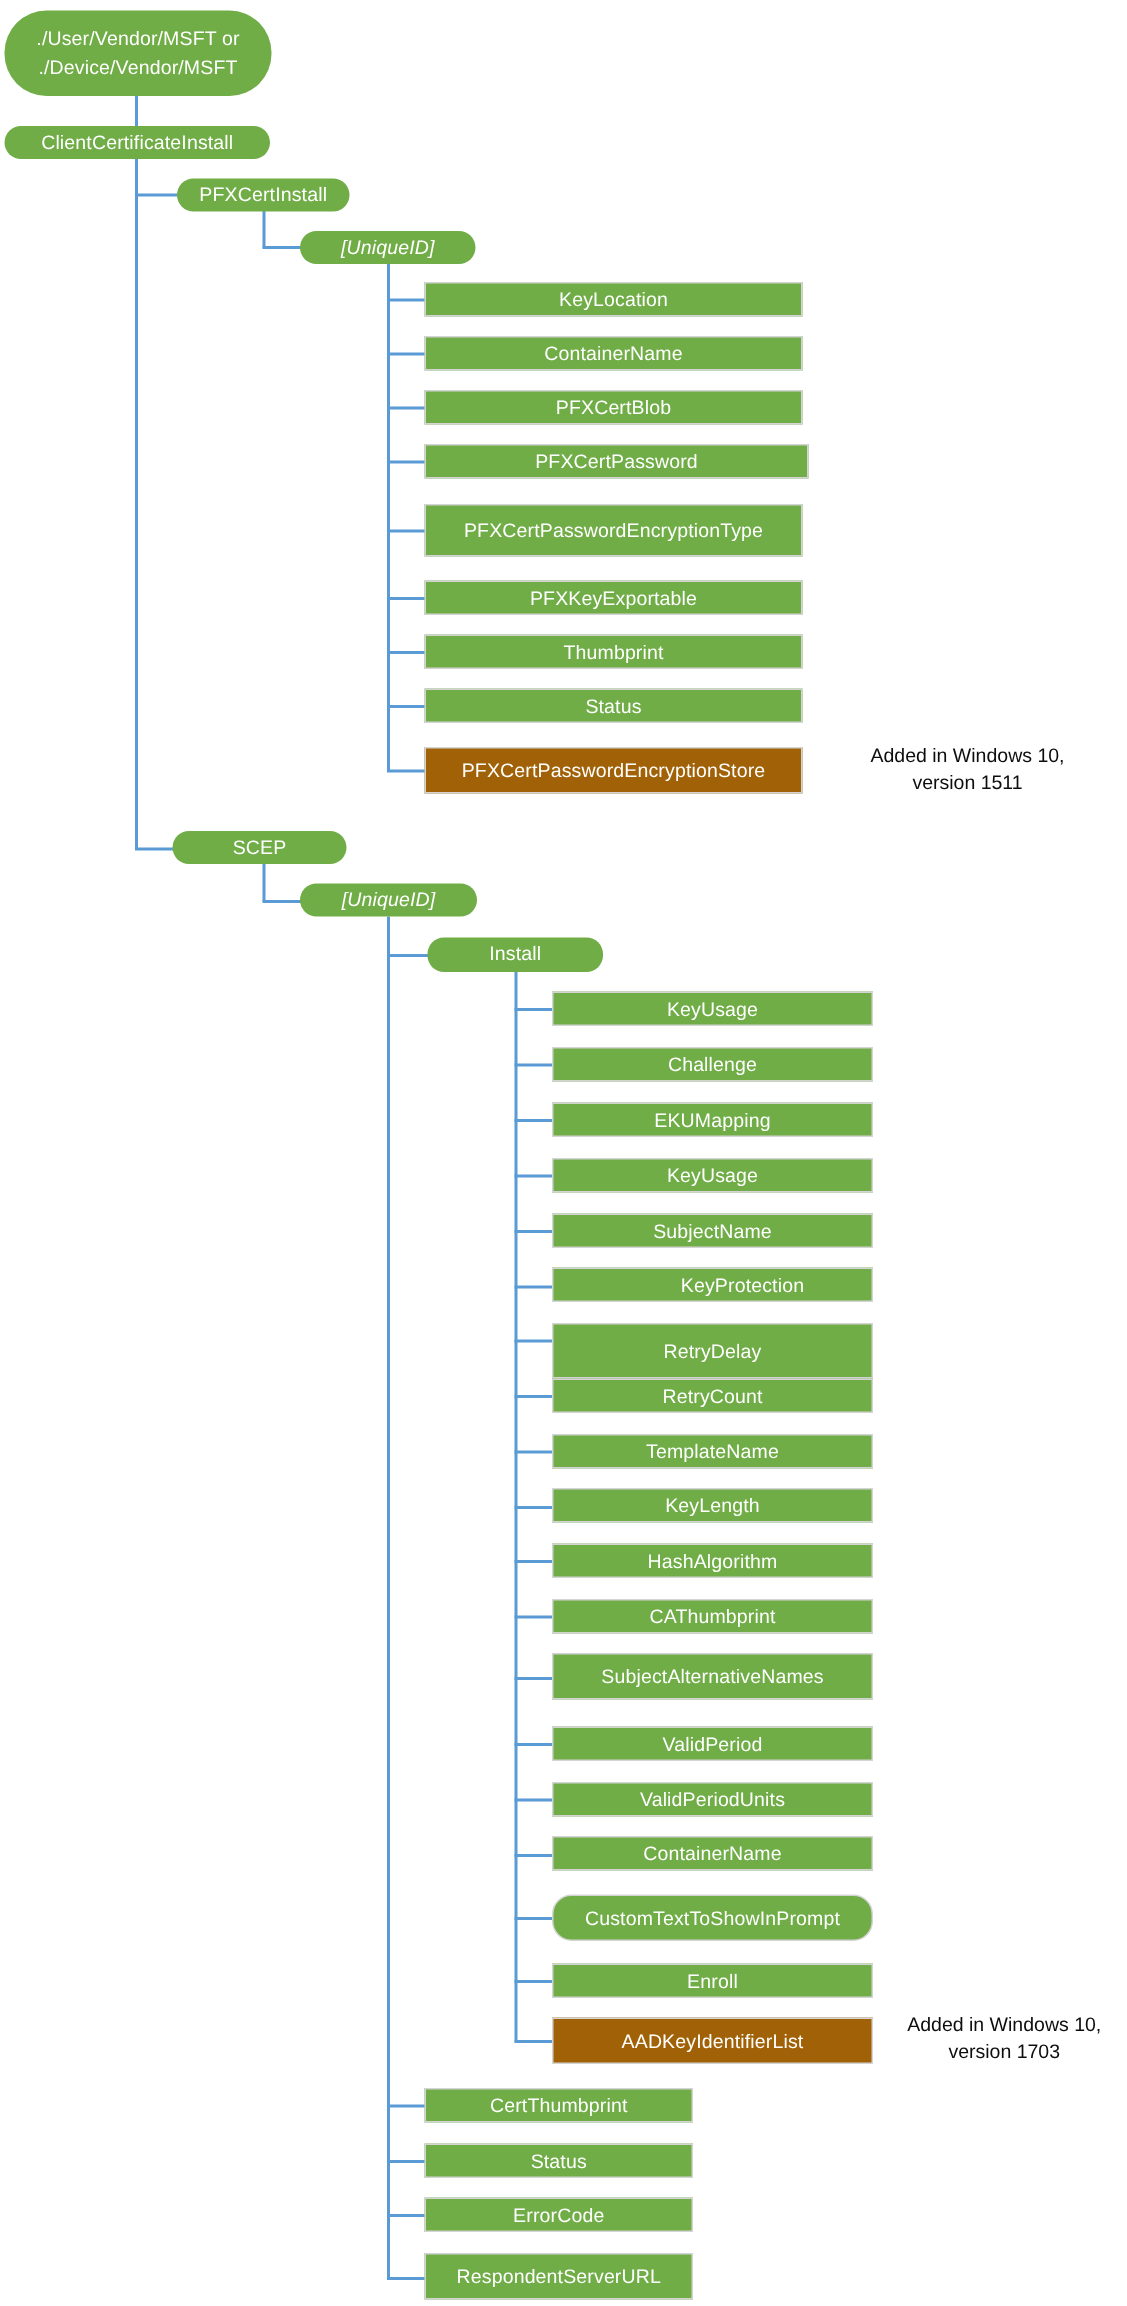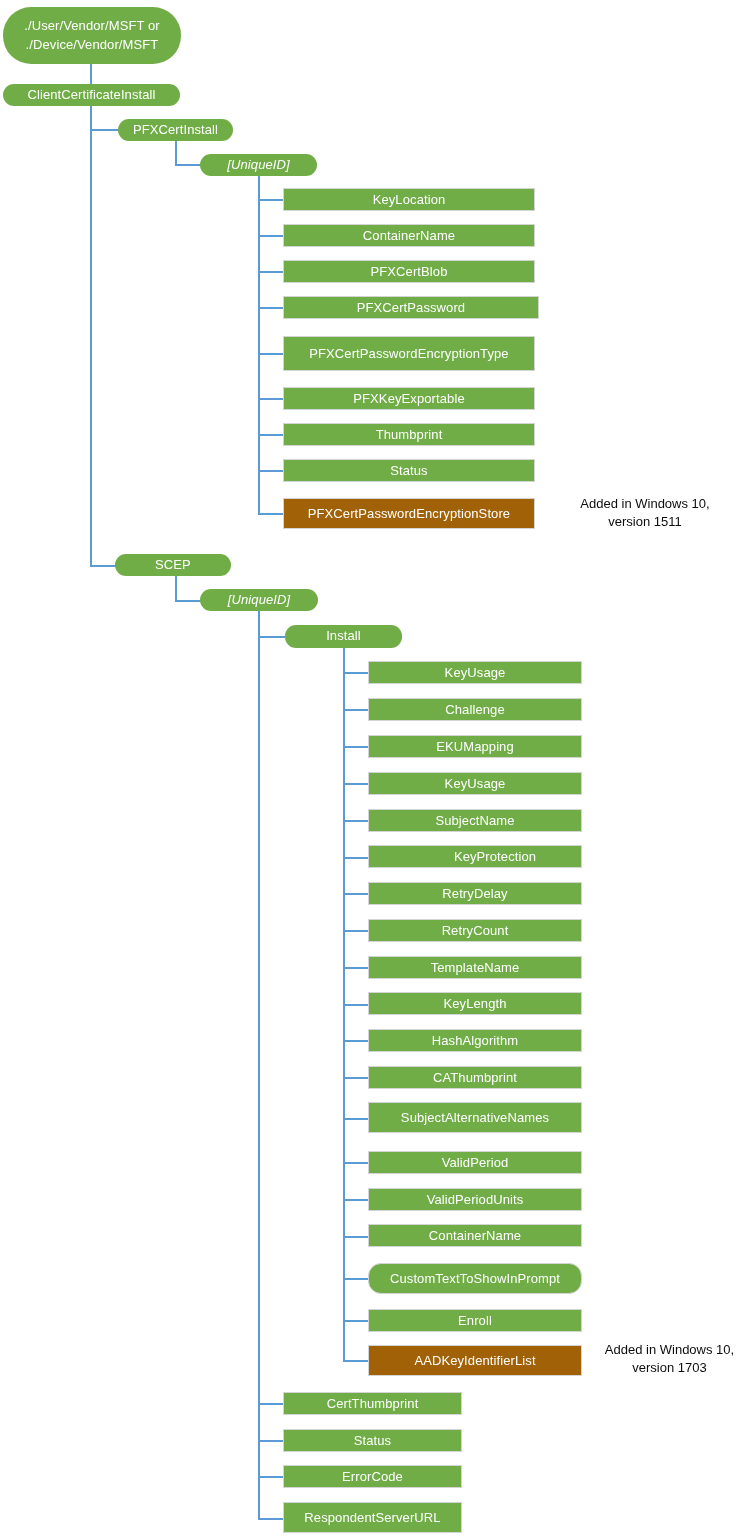--- a/index.html
+++ b/index.html
@@ -166,21 +166,21 @@
   <div class="pill italic" style="left:200px; top:589px; width:118px; height:22px;">[UniqueID]</div>
 
   <div class="pill" style="left:285px; top:625px; width:117px; height:23px;">Install</div>
 
   <div class="rect" style="left:368px; top:661px; width:214px; height:23px;">KeyUsage</div>
   <div class="rect" style="left:368px; top:698px; width:214px; height:23px;">Challenge</div>
   <div class="rect" style="left:368px; top:735px; width:214px; height:23px;">EKUMapping</div>
   <div class="rect" style="left:368px; top:772px; width:214px; height:23px;">KeyUsage</div>
   <div class="rect" style="left:368px; top:809px; width:214px; height:23px;">SubjectName</div>
   <div class="rect" style="left:368px; top:845px; width:214px; height:23px;padding-left:40px;">KeyProtection</div>
-  <div class="rect" style="left:368px; top:882px; width:214px; height:23px;">RetryDelay</div>
+  <div class="rect" style="left:368px; top:882px; width:214px; height:37px;">RetryDelay</div>
   <div class="rect" style="left:368px; top:919px; width:214px; height:23px;">RetryCount</div>
   <div class="rect" style="left:368px; top:956px; width:214px; height:23px;">TemplateName</div>
   <div class="rect" style="left:368px; top:992px; width:214px; height:23px;">KeyLength</div>
   <div class="rect" style="left:368px; top:1029px; width:214px; height:23px;">HashAlgorithm</div>
   <div class="rect" style="left:368px; top:1102px; width:214px; height:31px;">SubjectAlternativeNames</div>
   <div class="rect" style="left:368px; top:1066px; width:214px; height:23px;">CAThumbprint</div>
   <div class="rect" style="left:368px; top:1151px; width:214px; height:23px;">ValidPeriod</div>
   <div class="rect" style="left:368px; top:1188px; width:214px; height:23px;">ValidPeriodUnits</div>
   <div class="rect" style="left:368px; top:1224px; width:214px; height:23px;">ContainerName</div>
   <div class="rect" style="left:368px; top:1263px; width:214px; height:31px;border-radius:13px;">CustomTextToShowInPrompt</div>

